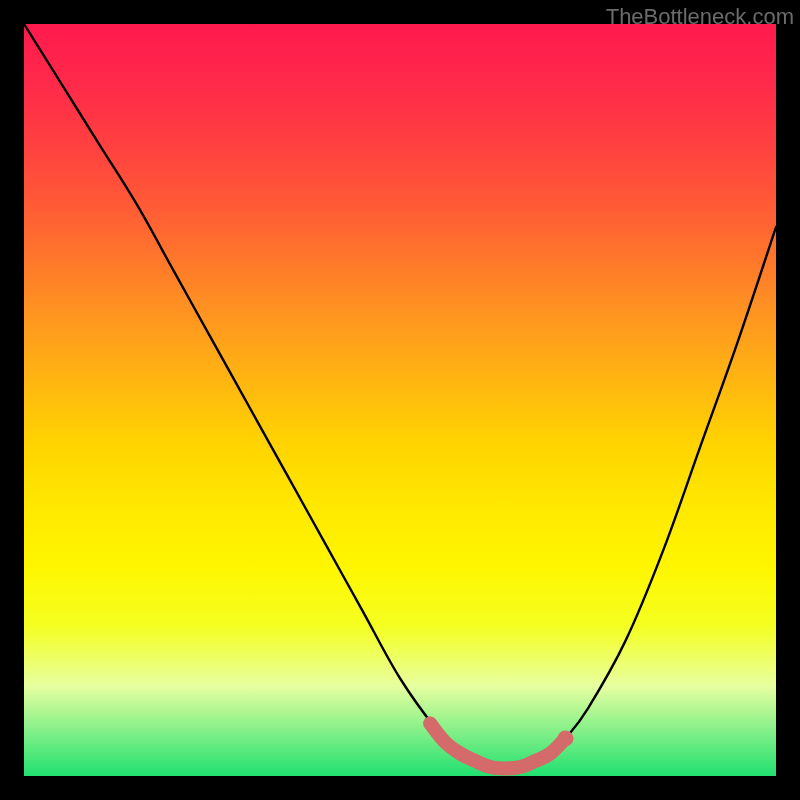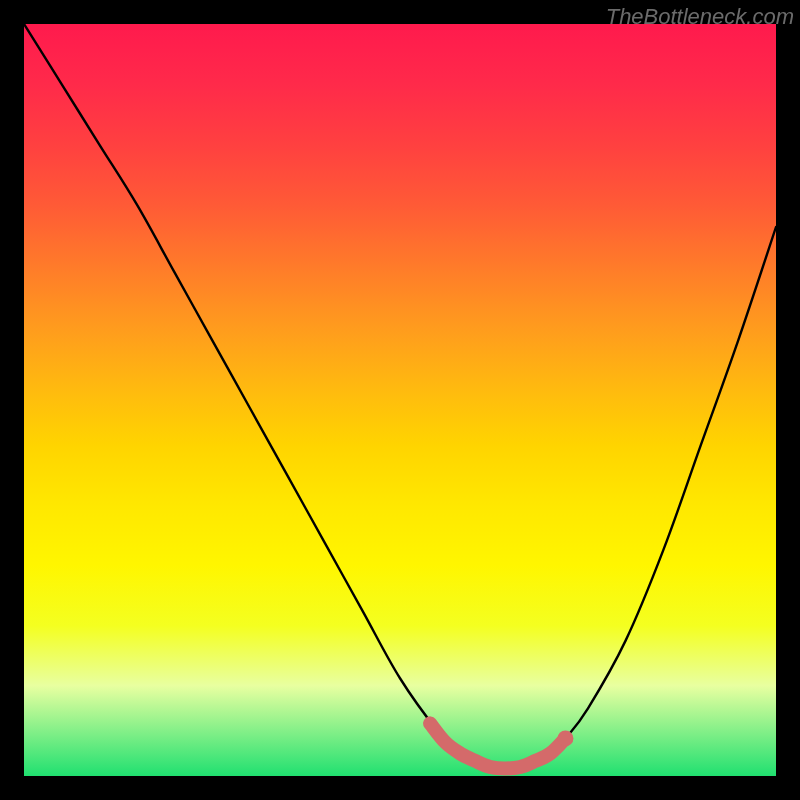--- a/index.html
+++ b/index.html
@@ -11,21 +11,20 @@
     overflow: hidden;
     font-family: Arial, Helvetica, sans-serif;
   }
   .frame {
     position: absolute;
     left: 0;
     top: 0;
     width: 800px;
     height: 800px;
     box-sizing: border-box;
-    font-style: italic;
   }
   .plot-area {
     position: absolute;
     left: 24px;
     top: 24px;
     width: 752px;
     height: 752px;
     background: linear-gradient(to bottom,
       #ff1a4d 0%,
       #ff2a4a 8%,

